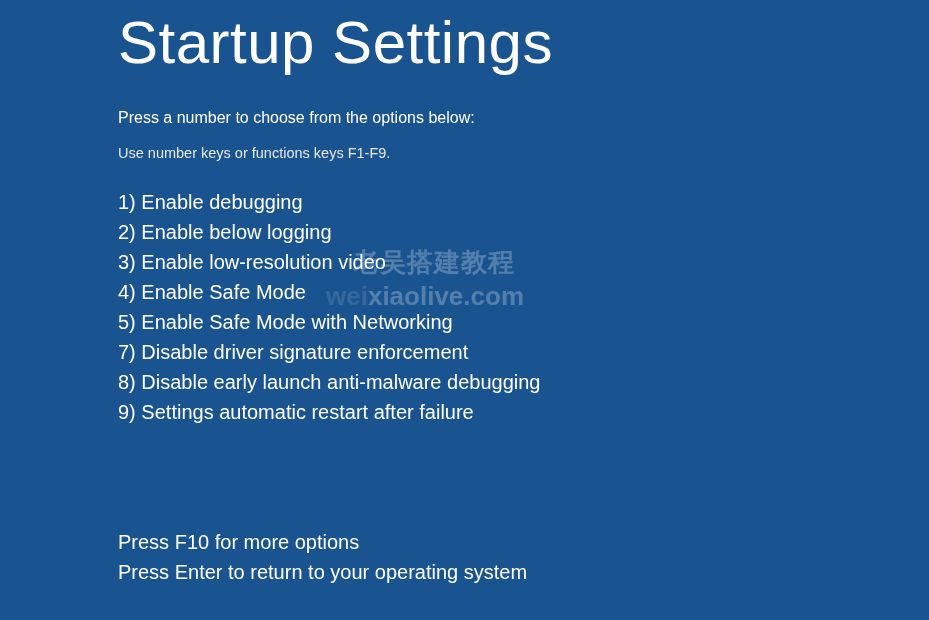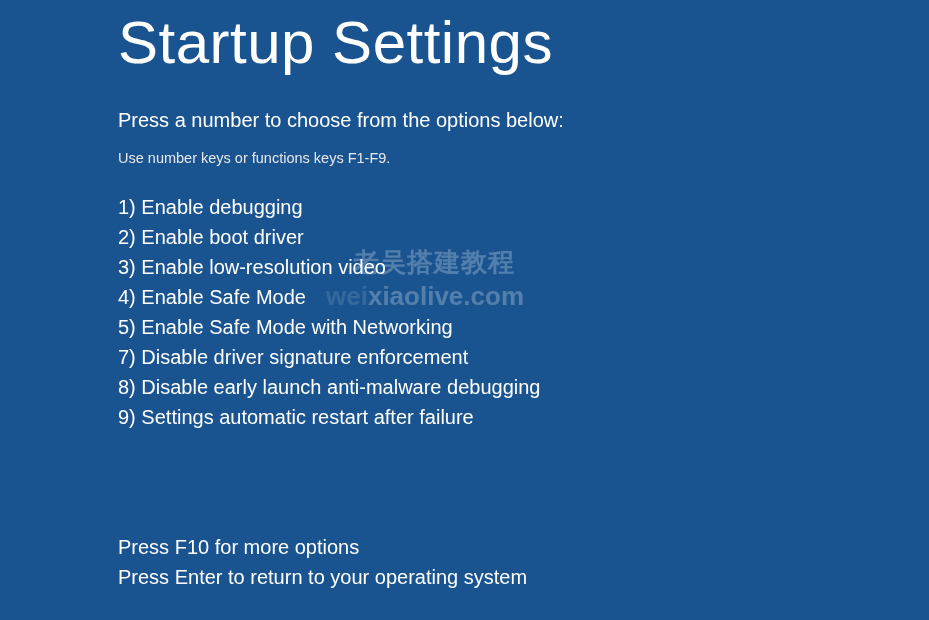--- a/index.html
+++ b/index.html
@@ -21,21 +21,21 @@
       padding-left: 118px;
       padding-top: 8px;
     }
     .title {
       font-size: 60px;
       font-weight: 300;
       letter-spacing: 0.5px;
       margin-bottom: 32px;
     }
     .subtitle {
-      font-size: 20px;
+      font-size: 16px;
       font-weight: 300;
       margin-bottom: 18px;
     }
     .hint {
       font-size: 14.5px;
       font-weight: 300;
       margin-bottom: 26px;
       color: #e8e8e8;
     }
     .options {
@@ -87,21 +87,21 @@
 </head>
 <body>
 
 <div class="container">
   <h1 class="title">Startup Settings</h1>
   <div class="subtitle">Press a number to choose from the options below:</div>
   <div class="hint">Use number keys or functions keys F1-F9.</div>
 
   <div class="options">
     <div class="option-row"><span class="option-num">1)</span> <span class="option-label">Enable debugging</span></div>
-    <div class="option-row"><span class="option-num">2)</span> <span class="option-label">Enable boot driver</span></div>
+    <div class="option-row"><span class="option-num">2)</span> <span class="option-label">Enable below logging</span></div>
     <div class="option-row"><span class="option-num">3)</span> <span class="option-label">Enable low-resolution video</span></div>
     <div class="option-row"><span class="option-num">4)</span> <span class="option-label">Enable Safe Mode</span></div>
     <div class="option-row"><span class="option-num">5)</span> <span class="option-label">Enable Safe Mode with Networking</span></div>
     <div class="option-row"><span class="option-num">7)</span> <span class="option-label">Disable driver signature enforcement</span></div>
     <div class="option-row"><span class="option-num">8)</span> <span class="option-label">Disable early launch anti-malware debugging</span></div>
     <div class="option-row"><span class="option-num">9)</span> <span class="option-label">Settings automatic restart after failure</span></div>
   </div>
 
   <div class="footer-line">Press F10 for more options</div>
   <div class="footer-line">Press Enter to return to your operating system</div>

